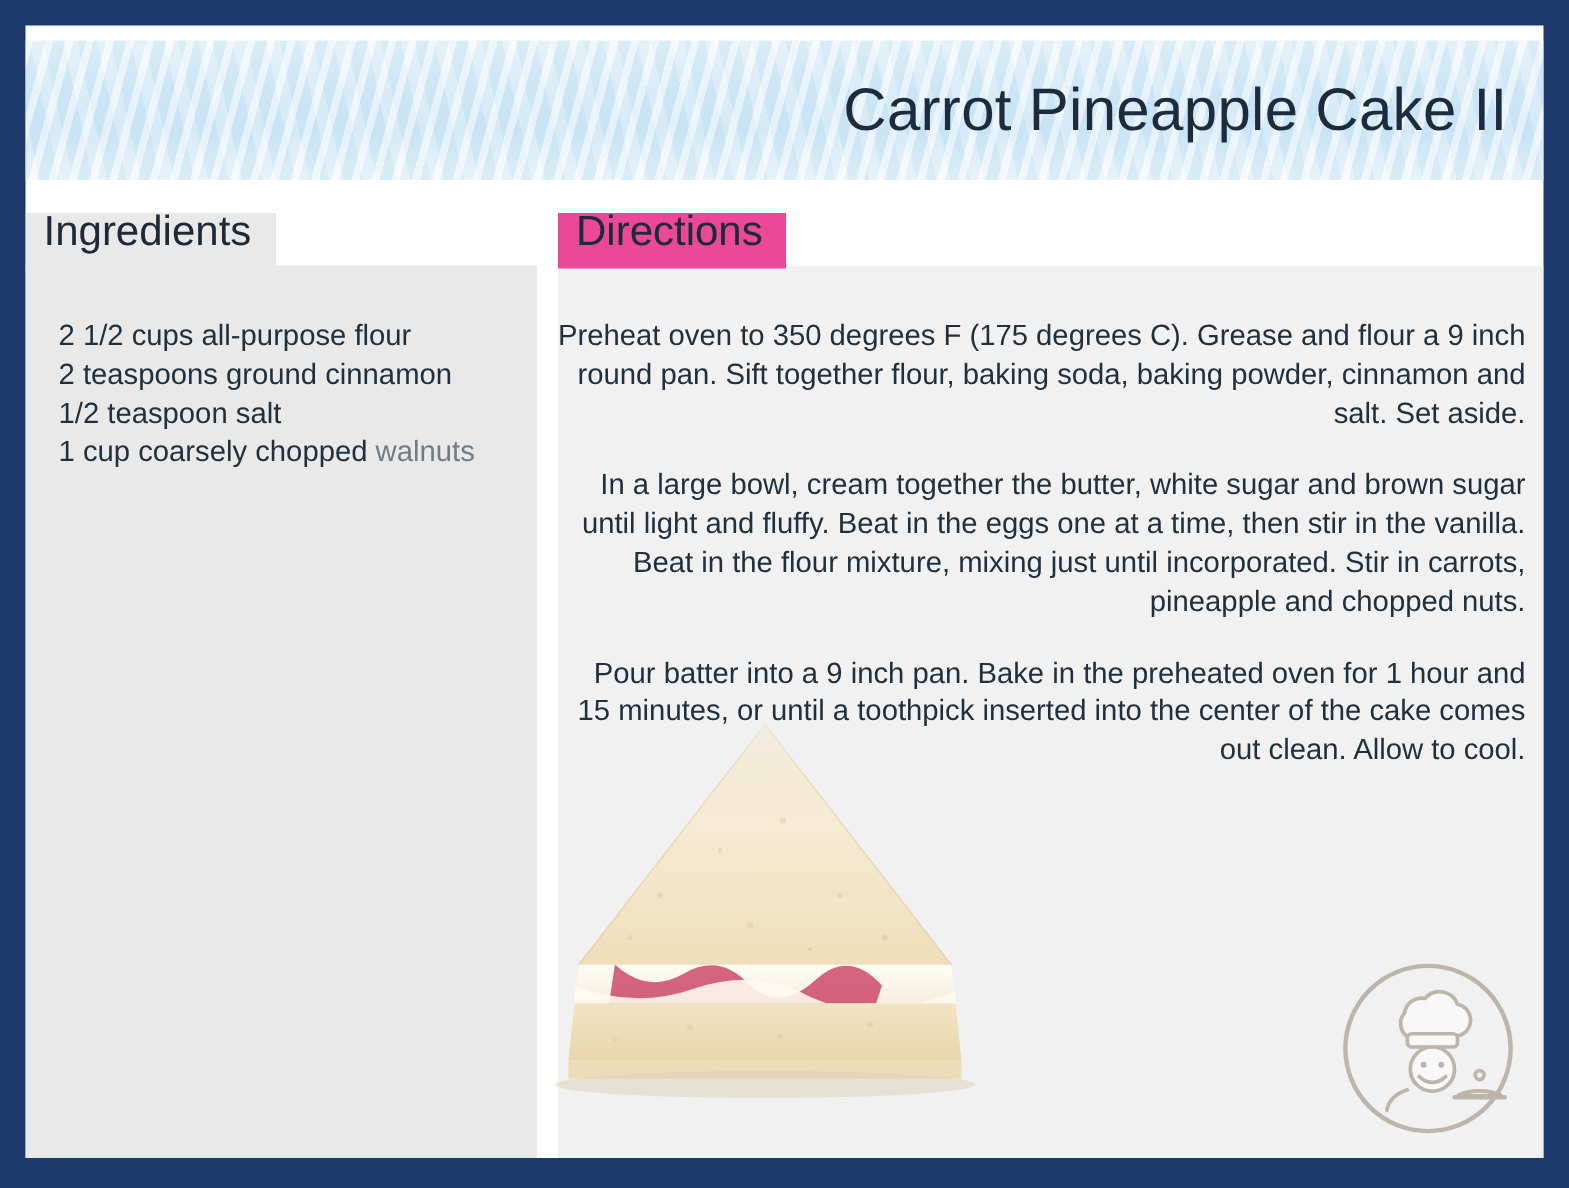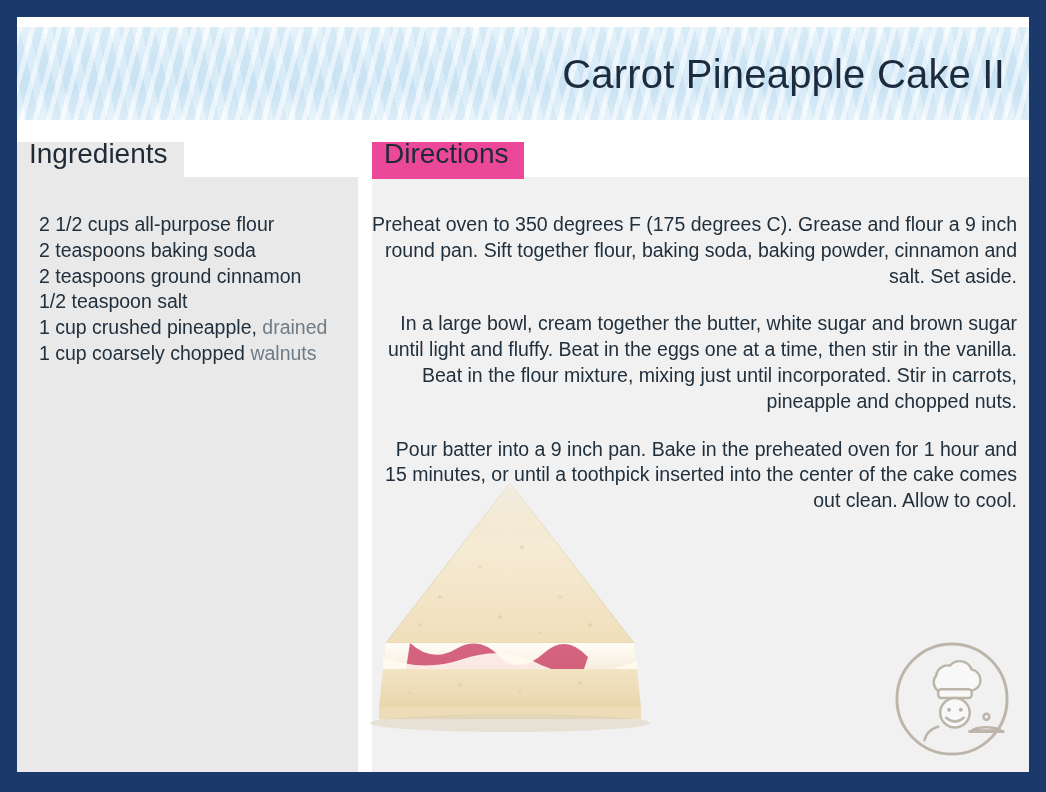--- a/index.html
+++ b/index.html
@@ -166,24 +166,22 @@
 
   <div class="tab tab-ing">
     <span class="tab-label">Ingredients</span>
   </div>
   <div class="tab tab-dir">
     <span class="tab-label">Directions</span>
   </div>
 
   <ul class="ing-list" id="ing-list">
       <li><span>2 1/2 cups all-purpose flour</span></li>
-      <li><span>2 teaspoons baking soda</span></li>
       <li><span>2 teaspoons ground cinnamon</span></li>
       <li><span>1/2 teaspoon salt</span></li>
-      <li><span>1 cup crushed pineapple,</span><span class="faded"> drained</span></li>
       <li><span>1 cup coarsely chopped</span><span class="faded"> walnuts</span></li>
     </ul>
 
   <div class="dir-body" id="dir-body">
       <p>Preheat oven to 350 degrees F (175 degrees C). Grease and flour a 9 inch round pan. Sift together flour, baking soda, baking powder, cinnamon and salt. Set aside.</p>
       <p>In a large bowl, cream together the butter, white sugar and brown sugar until light and fluffy. Beat in the eggs one at a time, then stir in the vanilla. Beat in the flour mixture, mixing just until incorporated. Stir in carrots, pineapple and chopped nuts.</p>
       <p>Pour batter into a 9 inch pan. Bake in the preheated oven for 1 hour and 15 minutes, or until a toothpick inserted into the center of the cake comes out clean. Allow to cool.</p>
     </div>
 
   <svg class="cake" viewBox="0 0 500 328" aria-hidden="true">

